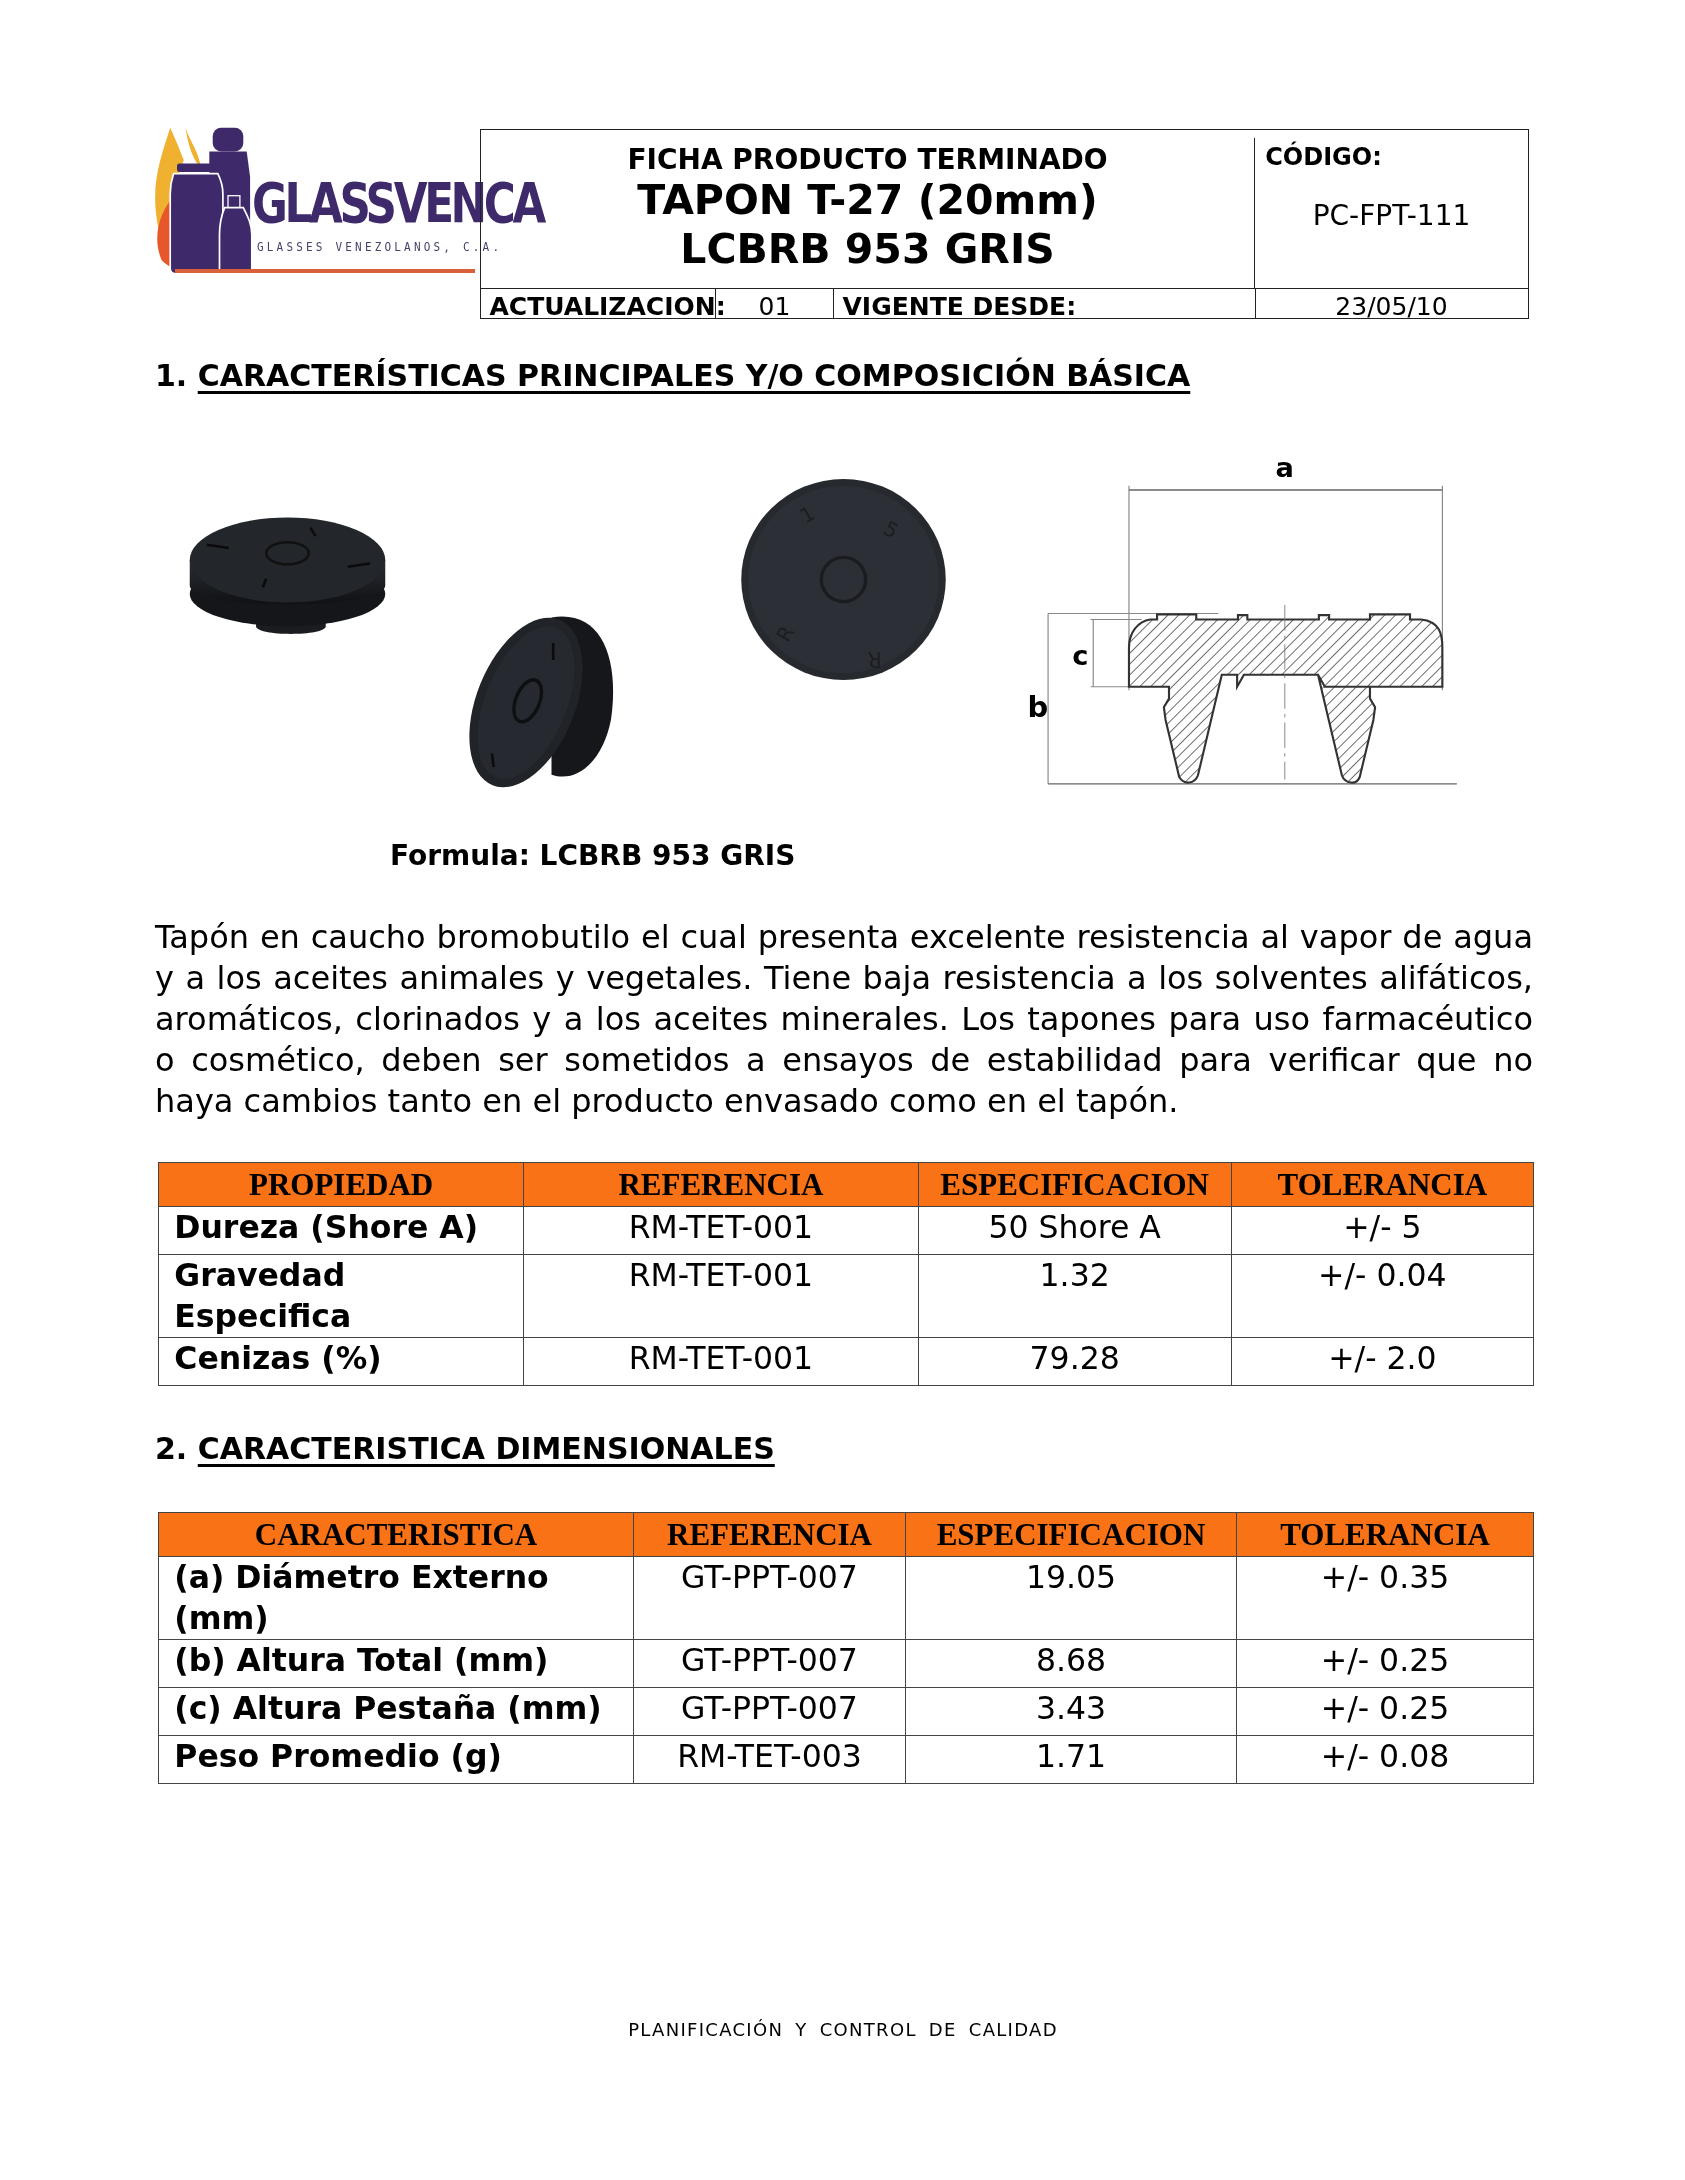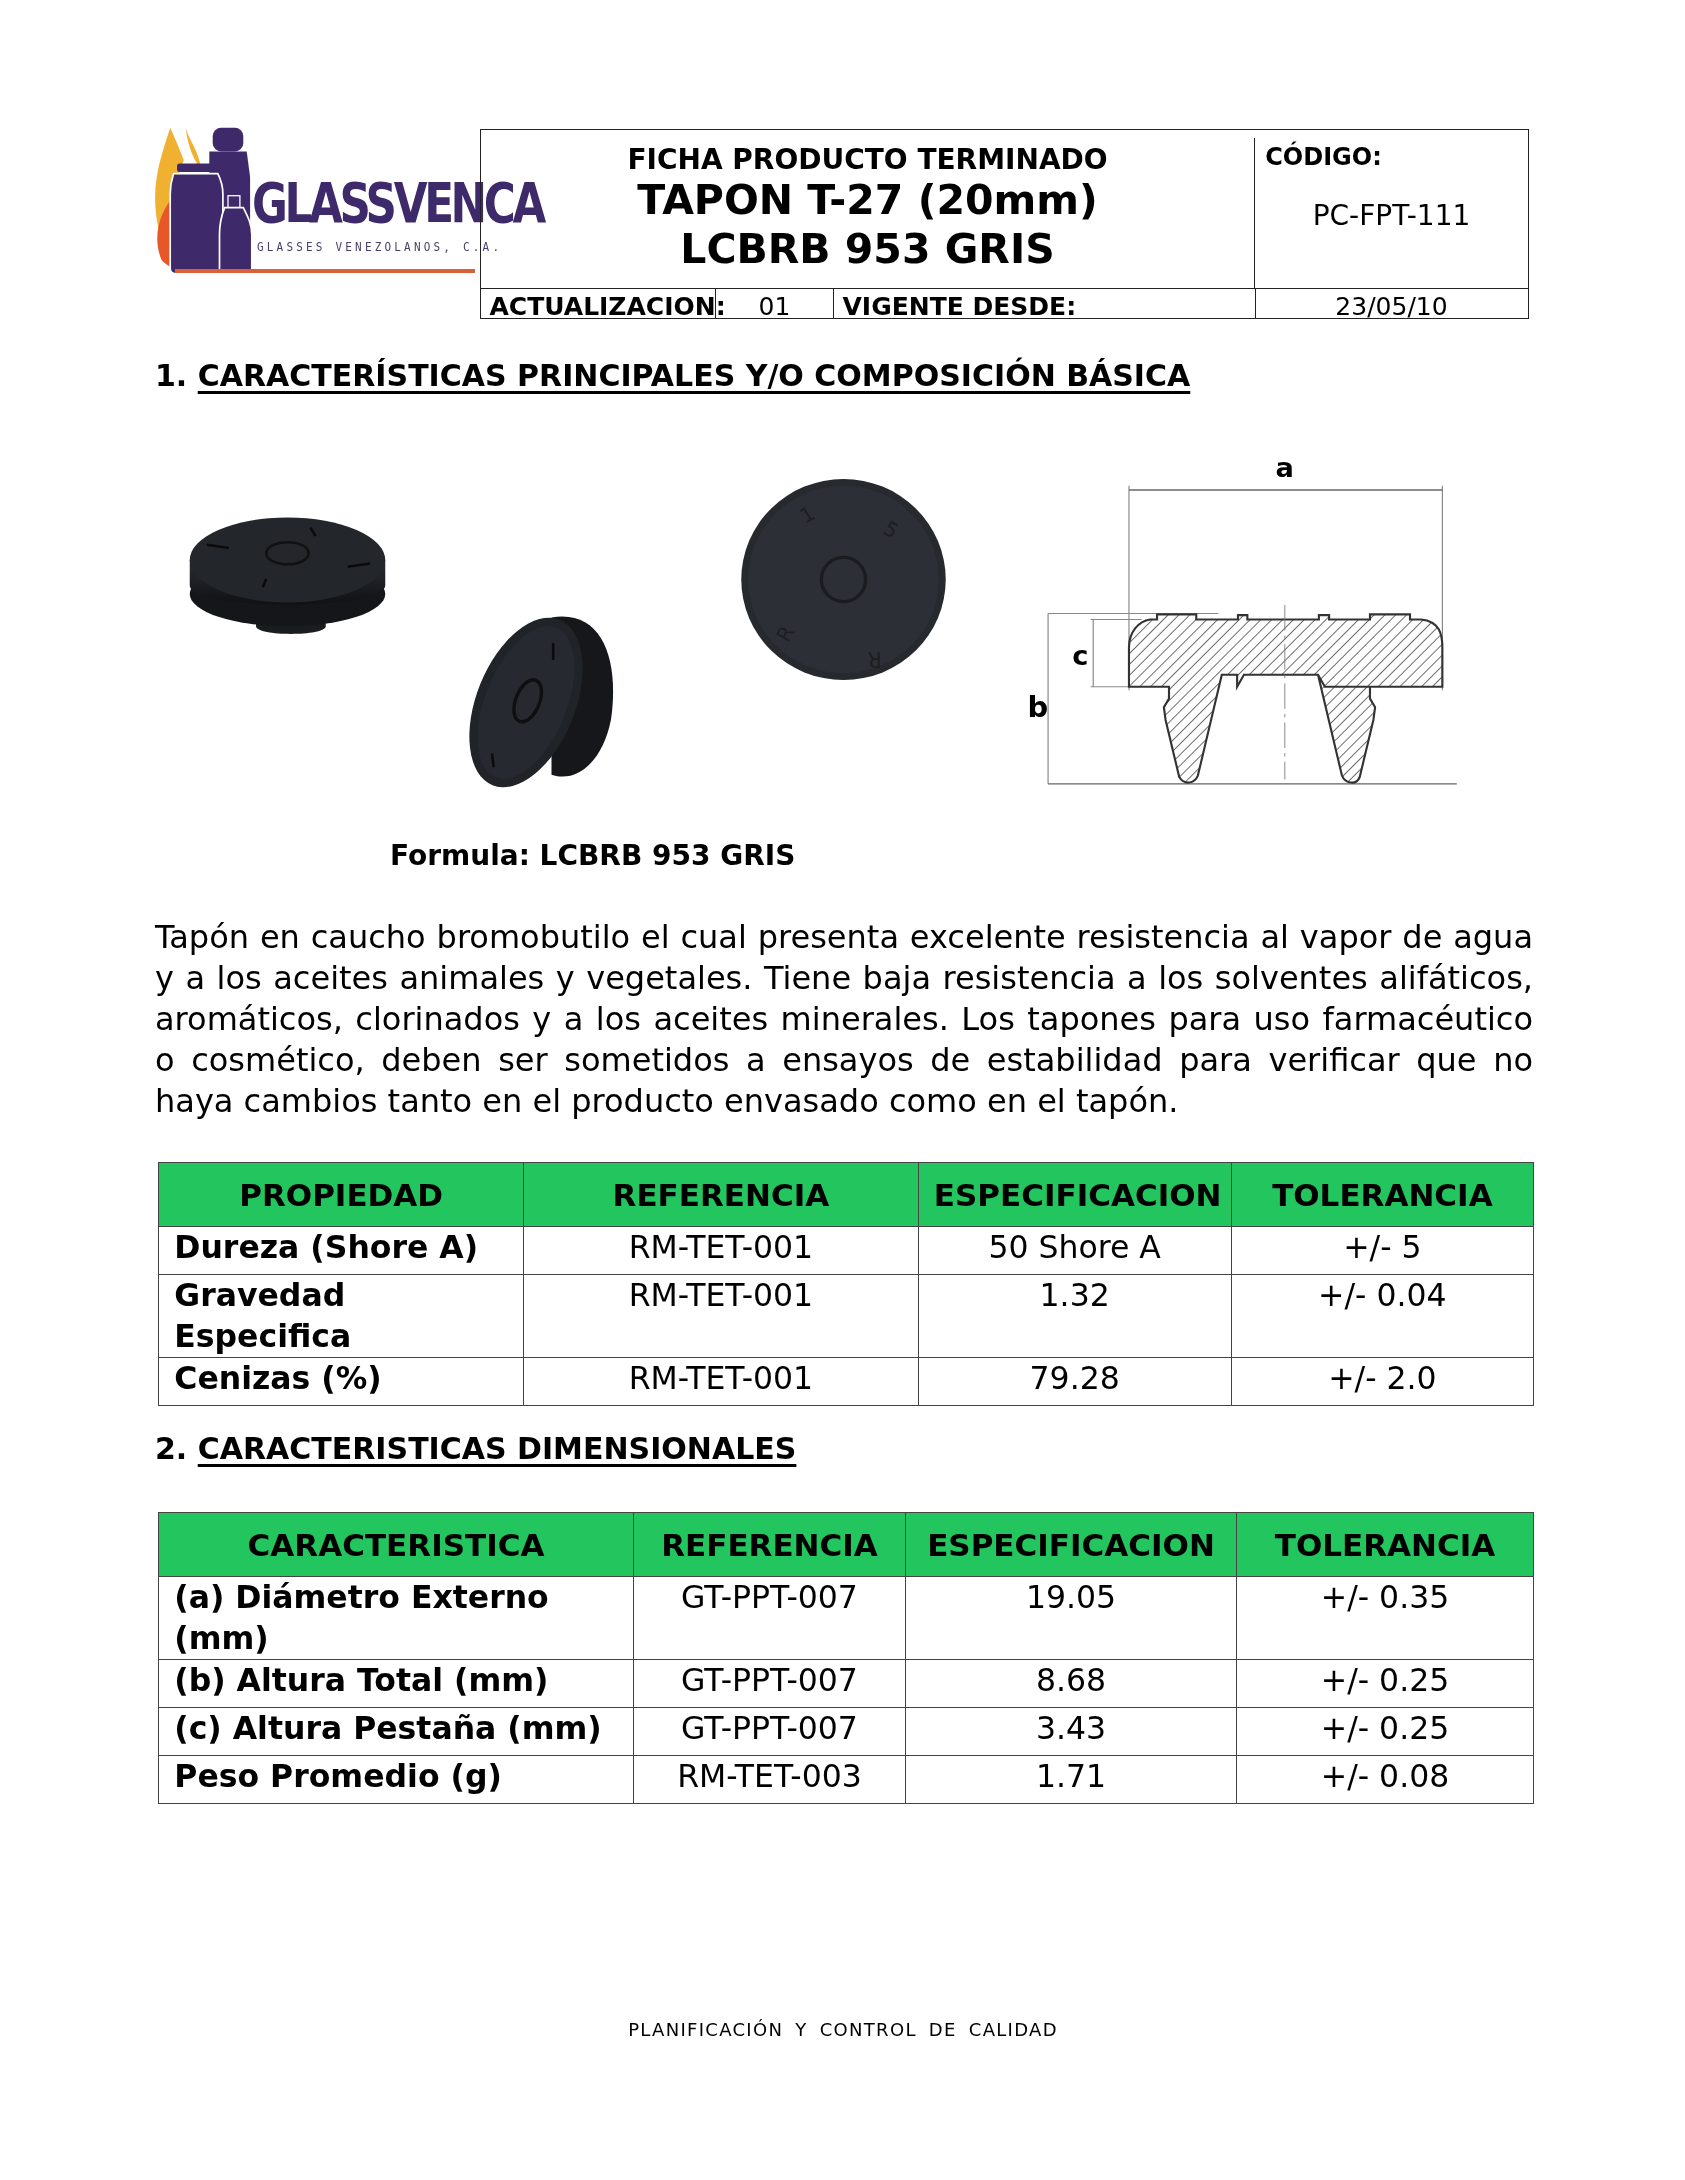--- a/index.html
+++ b/index.html
@@ -40,21 +40,21 @@
   #stopper2 { left: 458px; top: 592px; }
   #stopper3 { left: 737px; top: 473px; }
   #diagram { left: 1014px; top: 443px; }
 
   #formula { left: 390px; top: 839px; font-weight: bold; font-size: 28px; white-space: nowrap; }
   #desc { left: 155px; top: 917px; width: 1378px; font-size: 32px; line-height: 41px; text-align: justify; }
 
   
   table.dt { position: absolute; border-collapse: collapse; table-layout: fixed; }
   table.dt th, table.dt td { border: 1.7px solid #444; padding: 0 15.3px; box-sizing: border-box; vertical-align: top; }
-  table.dt th { background: #22c55e; font-weight: bold; font-size: 31px; text-align: center; height: 64px; vertical-align: middle; }
+  table.dt th { background: #f97316; font-weight: bold; font-size: 31px; text-align: center; height: 44px; vertical-align: middle; font-family: Liberation Serif, serif; }
   table.dt td { font-size: 31.5px; height: 48px; line-height: 41px; }
   table.dt td.c0 { font-weight: bold; text-align: left; margin-left: 39px; }
   table.dt td.cc { text-align: center; }
   #tbl1 { left: 158px; top: 1162px; width: 1376px; }
   #tbl2 { left: 158px; top: 1512px; width: 1376px; }
 
   #footer { left: 0; right: 0; top: 2017px; text-align: center; font-size: 18px; line-height: 25px; }
   #footer .f1 { letter-spacing: 1.3px; word-spacing: 5.1px; }
 </style>
 </head>
@@ -201,21 +201,21 @@
       <td class="c0">Cenizas (%)</td>
       <td class="cc">RM-TET-001</td>
       <td class="cc">79.28</td>
       <td class="cc">+/- 2.0</td>
     </tr>
   </tbody>
 </table>
 
 <div id="sec2" class="abs sec">
   <span>2.</span>
-  <span class="u">CARACTERISTICAS DIMENSIONALES</span>
+  <span class="u">CARACTERISTICA DIMENSIONALES</span>
 </div>
 
 <table id="tbl2" class="dt">
   <colgroup>
       <col style="width:475px">
       <col style="width:272px">
       <col style="width:331px">
       <col style="width:297px">
     </colgroup>
   <thead>

